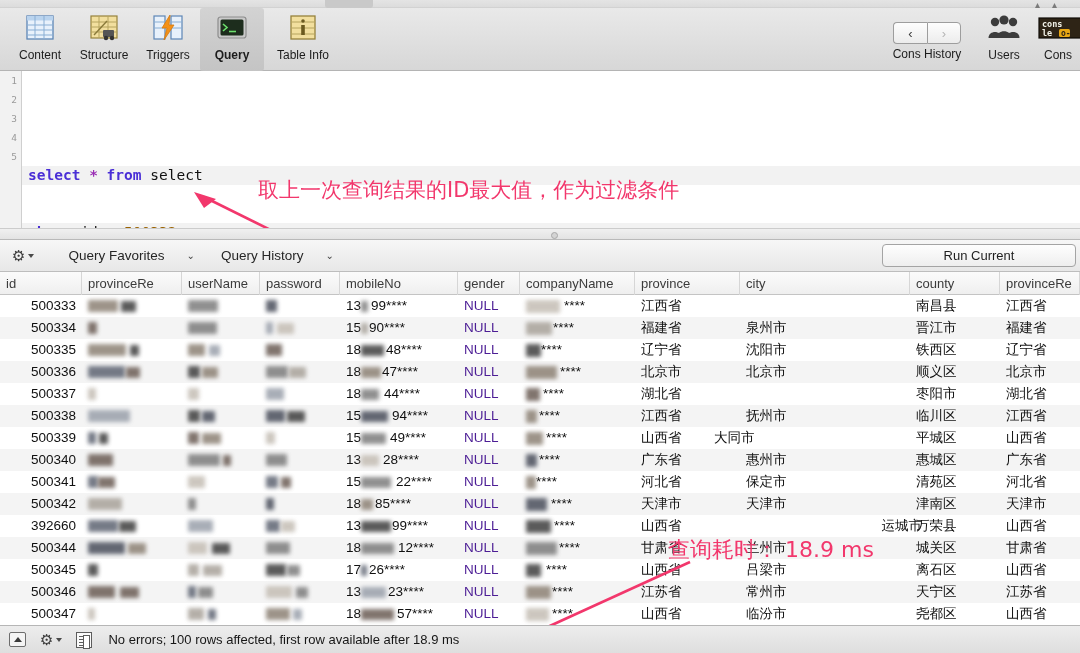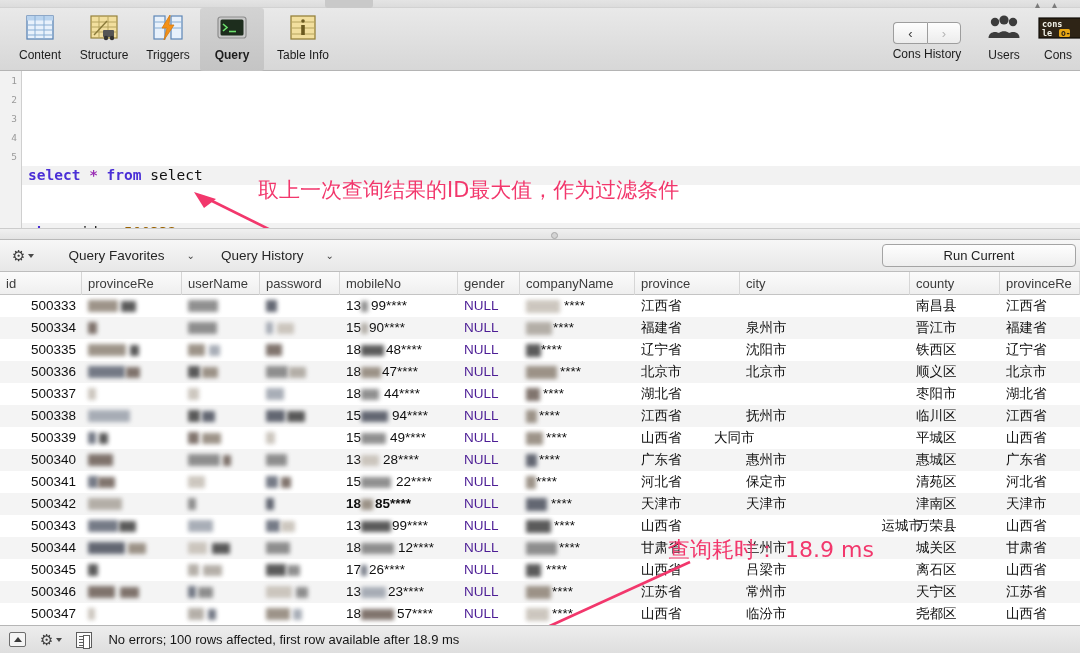--- a/index.html
+++ b/index.html
@@ -471,30 +471,30 @@
           <div class="td" style="left: 635px; width: 105px;">河北省</div>
           <div class="td" style="left: 740px; width: 170px;">保定市</div>
           <div class="td" style="left: 910px; width: 90px;">清苑区</div>
           <div class="td" style="left: 1000px; width: 80px;">河北省</div>
         </div>
         <div class="trow even">
           <div class="td numcell" style="left: 0px; width: 82px;">500342</div>
           <div class="td" style="left: 82px; width: 100px;"><span class="redact" style="width: 34px; height: 12px; background: rgb(168, 162, 154); margin-right: 3px;"></span></div>
           <div class="td" style="left: 182px; width: 78px;"><span class="redact" style="width: 8px; height: 12px; background: rgb(125, 125, 125); margin-right: 1px;"></span></div>
           <div class="td" style="left: 260px; width: 80px;"><span class="redact" style="width: 8px; height: 12px; background: rgb(74, 79, 92); margin-right: 2px;"></span></div>
-          <div class="td" style="left: 340px; width: 118px; font-weight: bold;">18<span class="redact" style="width: 12px; height: 11px; background: rgb(141, 130, 117); margin-right: 2px;"></span>85****</div>
+          <div class="td" style="left: 340px; width: 118px;">18<span class="redact" style="width: 12px; height: 11px; background: rgb(141, 130, 117); margin-right: 2px;"></span>85****</div>
           <div class="td nullcell" style="left: 458px; width: 62px;">NULL</div>
           <div class="td" style="left: 520px; width: 115px;"><span class="redact" style="width: 21px; height: 13px; background: rgb(74, 79, 92); margin-right: 4px;"></span>****</div>
           <div class="td" style="left: 635px; width: 105px;">天津市</div>
           <div class="td" style="left: 740px; width: 170px;">天津市</div>
           <div class="td" style="left: 910px; width: 90px;">津南区</div>
           <div class="td" style="left: 1000px; width: 80px;">天津市</div>
         </div>
         <div class="trow odd">
-          <div class="td numcell" style="left: 0px; width: 82px;">500343</div>
+          <div class="td numcell" style="left: 0px; width: 82px;">392660</div>
           <div class="td" style="left: 82px; width: 100px;"><span class="redact" style="width: 30px; height: 12px; background: rgb(94, 100, 114); margin-right: 1px;"></span><span class="redact" style="width: 17px; height: 11px; background: rgb(63, 63, 63); margin-right: 0px;"></span></div>
           <div class="td" style="left: 182px; width: 78px;"><span class="redact" style="width: 25px; height: 12px; background: rgb(154, 160, 171); margin-right: 0px;"></span></div>
           <div class="td" style="left: 260px; width: 80px;"><span class="redact" style="width: 14px; height: 12px; background: rgb(94, 100, 114); margin-right: 1px;"></span><span class="redact" style="width: 14px; height: 11px; background: rgb(196, 189, 180); margin-right: 3px;"></span></div>
           <div class="td" style="left: 340px; width: 118px;">13<span class="redact" style="width: 30px; height: 11px; background: rgb(63, 63, 63); margin-right: 1px;"></span>99****</div>
           <div class="td nullcell" style="left: 458px; width: 62px;">NULL</div>
           <div class="td" style="left: 520px; width: 115px;"><span class="redact" style="width: 25px; height: 13px; background: rgb(63, 63, 63); margin-right: 3px;"></span>****</div>
           <div class="td" style="left: 635px; width: 105px;">山西省</div>
           <div class="td" style="left: 758px; width: 170px; text-align: right;">运城市</div>
           <div class="td" style="left: 910px; width: 90px;">万荣县</div>
           <div class="td" style="left: 1000px; width: 80px;">山西省</div>

